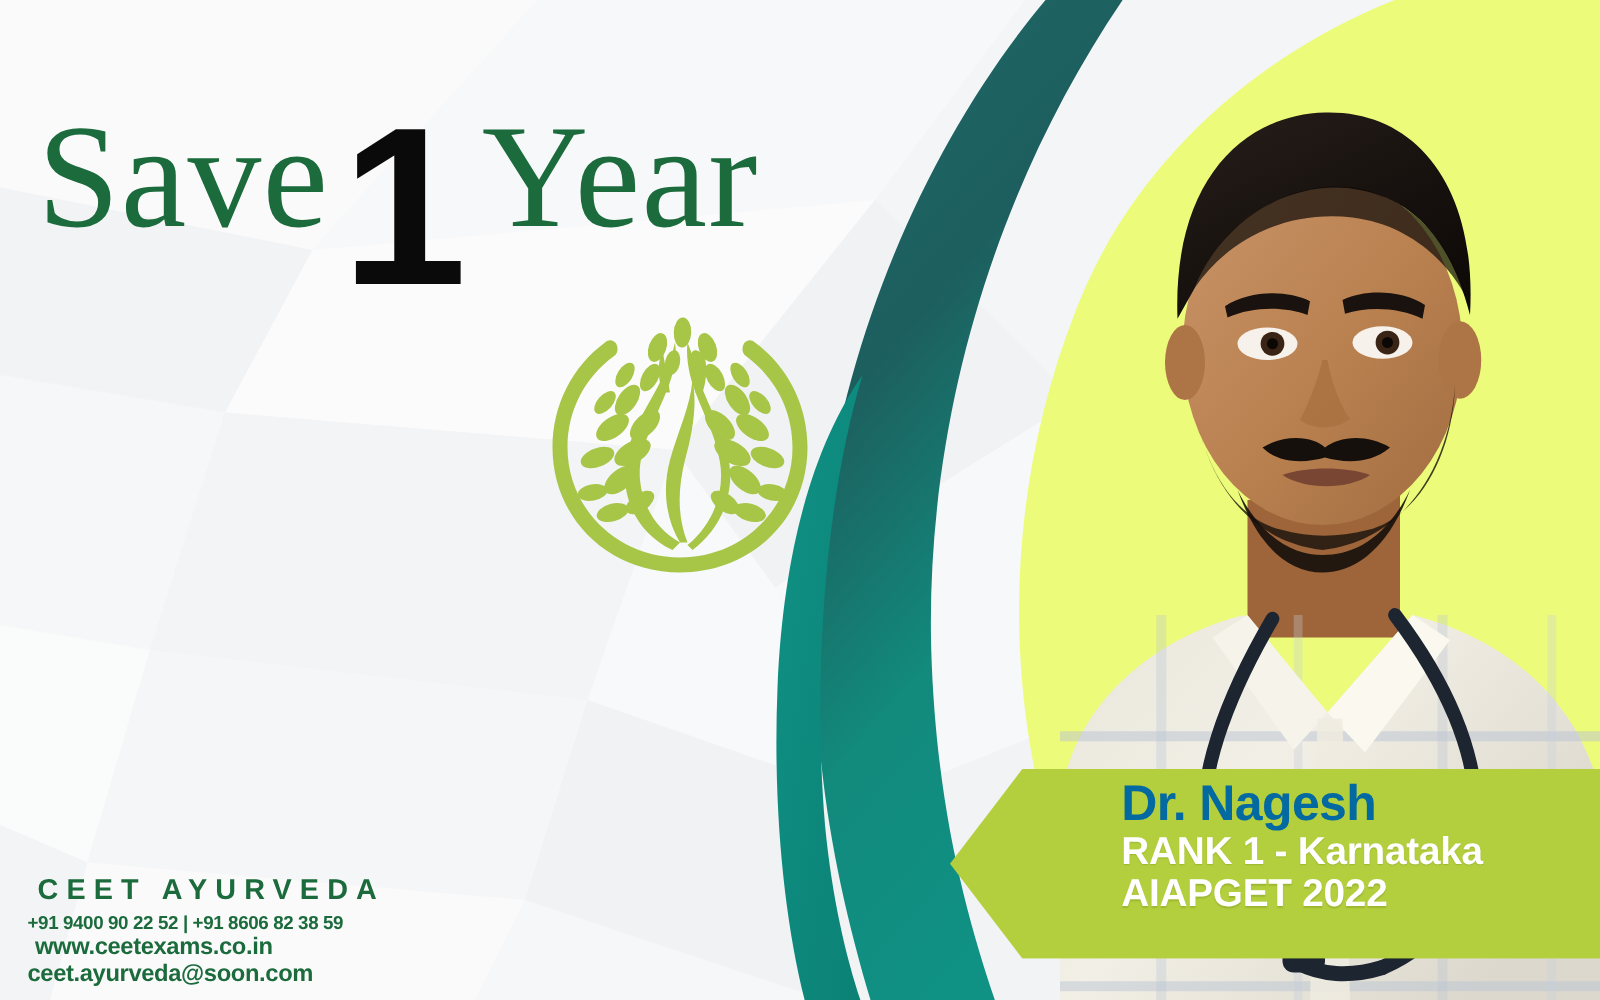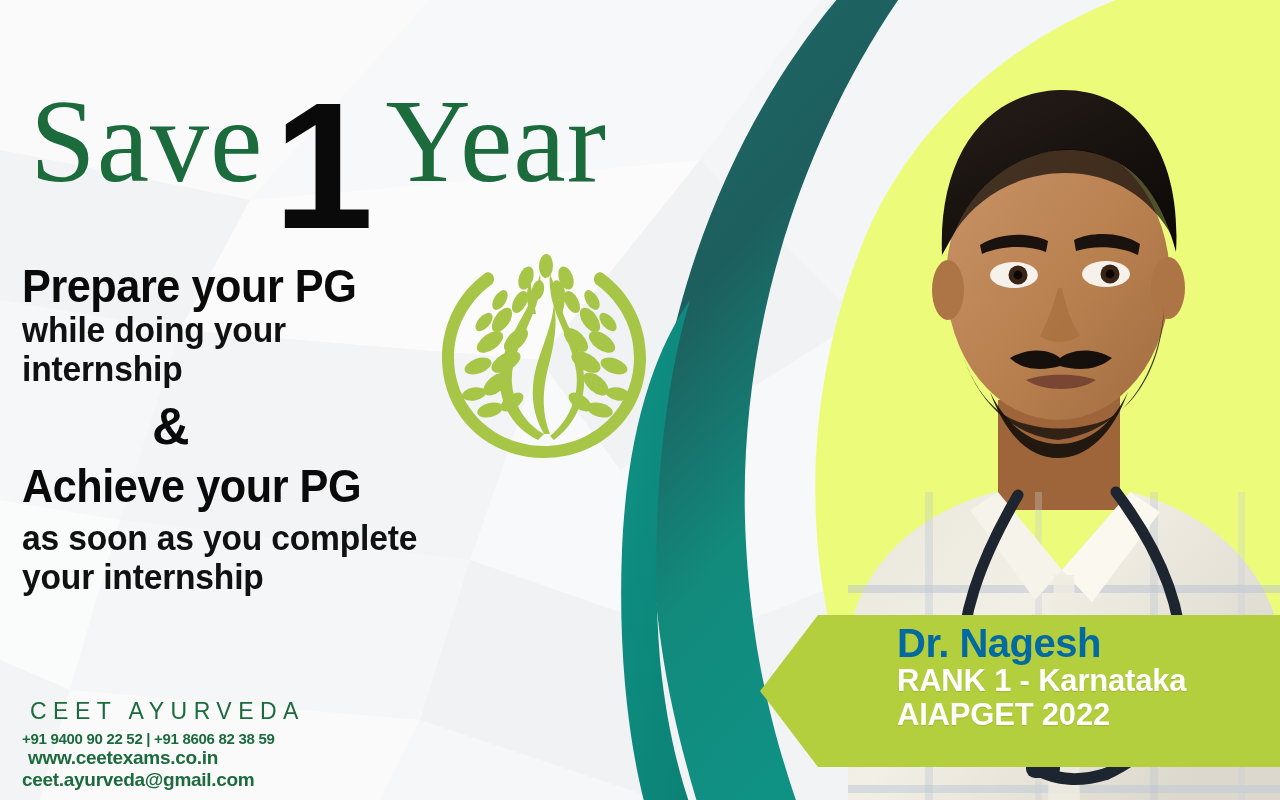--- a/index.html
+++ b/index.html
@@ -88,21 +88,21 @@
   
   .logo { position:absolute; left:434px; top:244px; width:220px; height:224px; }
 
   
   .contact {
     position:absolute; left:22px; top:698px;
     color:#1b6b3c;
     font-family:"Liberation Sans", sans-serif;
   }
   .c-brand {
-    font-size:23px; font-weight:normal; letter-spacing:6.5px;
+    font-size:23px; font-weight:bold; letter-spacing:6.5px;
     padding-left:8px;
   }
   .c-phone { font-size:15px; font-weight:bold; letter-spacing:-0.3px; margin-top:5px; }
   .c-web   { font-size:19px; font-weight:bold; letter-spacing:-0.3px; padding-left:6px; }
   .c-mail  { font-size:19px; font-weight:bold; letter-spacing:-0.3px; }
 
   
   .banner {
     position:absolute; left:760px; top:615px;
     width:520px; height:152px;
@@ -294,30 +294,20 @@
       <rect x="196" y="718" width="34" height="20" rx="9" fill="#1d2530"></rect>
     </g>
   </svg>
 
   <div class="headline">
     <span class="hl-serif">Save</span>
     <span class="hl-num">1</span>
     <span class="hl-serif">Year</span>
   </div>
 
-  <div class="body-copy">
-    <div class="bc-bold">Prepare your PG</div>
-    <div class="bc-reg">while doing your</div>
-    <div class="bc-reg">internship</div>
-    <div class="amp">&amp;</div>
-    <div class="bc-bold">Achieve your PG</div>
-    <div class="gap-sm"></div>
-    <div class="bc-reg">as soon as you complete</div>
-    <div class="bc-reg">your internship</div>
-  </div>
 
   <svg class="logo" viewBox="0 0 220 224">
     <g fill="#a7c547">
 
       <path d="M 110,214
                C 52,214 8,170 8,114
                C 8,80 24,49 50,30
                C 53,27 57,28 59,31
                C 61,35 60,39 57,41
                C 34,58 20,84 20,114
@@ -388,21 +378,21 @@
         <ellipse cx="104" cy="46" rx="10" ry="6" transform="rotate(-78 104 46)"></ellipse>
         <ellipse cx="124" cy="46" rx="10" ry="6" transform="rotate(78 124 46)"></ellipse>
       </g>
     </g>
   </svg>
 
   <div class="contact">
     <div class="c-brand">CEET AYURVEDA</div>
     <div class="c-phone">+91 9400 90 22 52 | +91 8606 82 38 59</div>
     <div class="c-web">www.ceetexams.co.in</div>
-    <div class="c-mail">ceet.ayurveda@gmail.com</div>
+    <div class="c-mail">ceet.ayurveda@soon.com</div>
   </div>
 
   <div class="banner"></div>
   <div class="banner-text">
     <div class="bn-name">Dr. Nagesh</div>
     <div class="bn-line">RANK 1 - Karnataka</div>
     <div class="bn-line">AIAPGET 2022</div>
   </div>
 
 </div>

